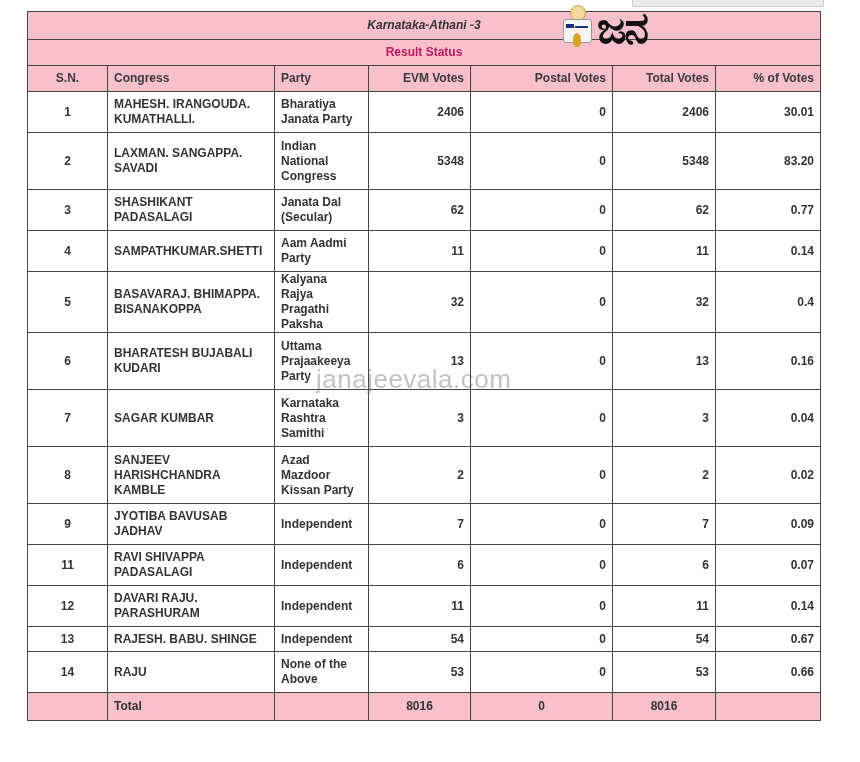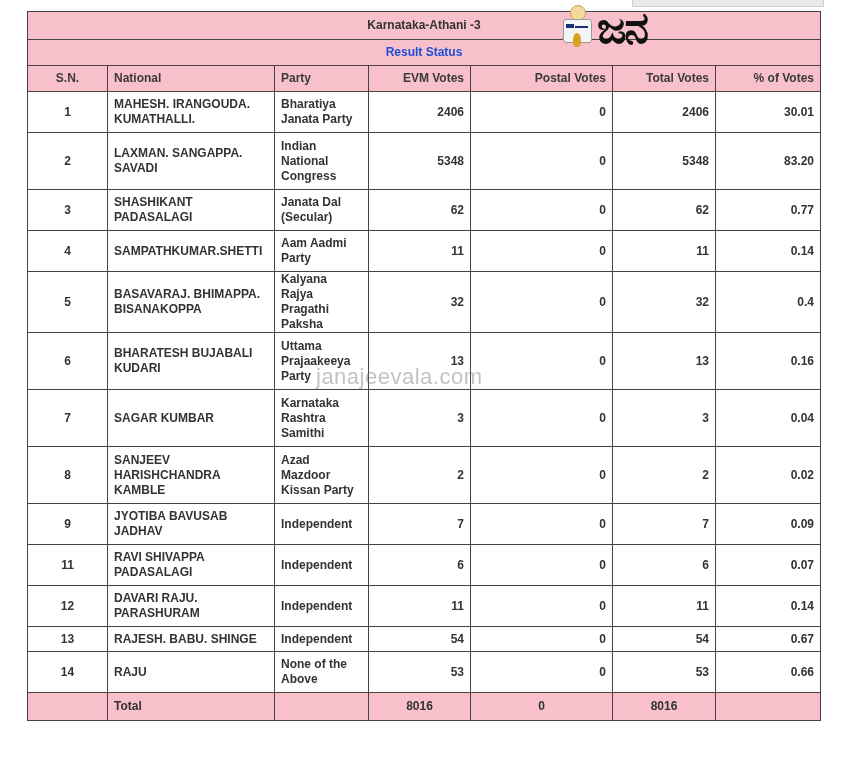--- a/index.html
+++ b/index.html
@@ -15,22 +15,22 @@
     table.results {
       position: absolute; left: 27px; top: 11px; width: 793px;
       border-collapse: collapse; table-layout: fixed;
       font-size: 12px; font-weight: bold;
     }
     table.results td, table.results th {
       border: 1.5px solid #444; padding: 0 6px; vertical-align: middle;
       line-height: 15px;
     }
     .pink { background: #f8c0cb; }
-    .title-row td { height: 27px; text-align: center; font-weight: bold; color: #333; }
-    .sub-row td { height: 25px; text-align: center; color: #1d4ed8; }
+    .title-row td { height: 27px; text-align: center; font-weight: bold; color: #333; font-style: italic; }
+    .sub-row td { height: 25px; text-align: center; color: #be185d; }
     .head-row th { height: 25px; font-weight: bold; color: #3a3a3a; }
     .c-sn { text-align: center; }
     .c-left { text-align: left; }
     .c-right { text-align: right; }
     .c-center { text-align: center; }
     tbody td { color: #333; }
     .r-2 td { height: 40px; }
     .r-3 td { height: 56px; }
     .r-1 td { height: 24px; }
     .total-row td { height: 27px; }
@@ -61,21 +61,21 @@
     }
     .logo-text-black {
       font-size: 44px; font-weight: bold; color: #111; letter-spacing: -2px;
       font-family: "DejaVu Sans", sans-serif; line-height: 1;
     }
     .logo-text-red {
       font-size: 44px; font-weight: bold; color: #e8141b; letter-spacing: -2px; margin-left: 14px;
       font-family: "DejaVu Sans", sans-serif; line-height: 1;
     }
     .watermark {
-      position: absolute; left: 316px; top: 364px; font-size: 22px; color: rgba(120,120,120,0.45);
+      position: absolute; left: 316px; top: 364px; font-size: 26px; color: rgba(120,120,120,0.45);
       font-family: "Liberation Sans", sans-serif; letter-spacing: 0.5px; pointer-events: none;
     }
   </style>
 </head>
 <body>
 
 <div class="topbar"></div>
 
 <table class="results">
   <colgroup>
@@ -89,21 +89,21 @@
   </colgroup>
   <thead>
     <tr class="title-row pink">
       <td colspan="7">Karnataka-Athani -3</td>
     </tr>
     <tr class="sub-row pink">
       <td colspan="7">Result Status</td>
     </tr>
     <tr class="head-row pink">
       <th class="c-center">S.N.</th>
-      <th class="c-left">National</th>
+      <th class="c-left">Congress</th>
       <th class="c-left">Party</th>
       <th class="c-right">EVM Votes</th>
       <th class="c-right">Postal Votes</th>
       <th class="c-right">Total Votes</th>
       <th class="c-right">% of Votes</th>
     </tr>
   </thead>
   <tbody id="rows-body">
       <tr class="r-2">
         <td class="c-sn">1</td>

